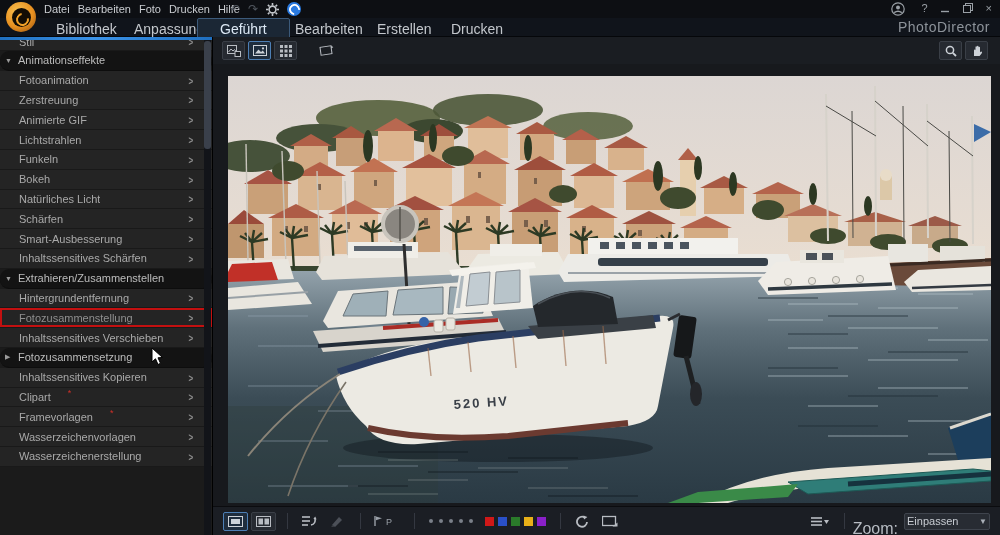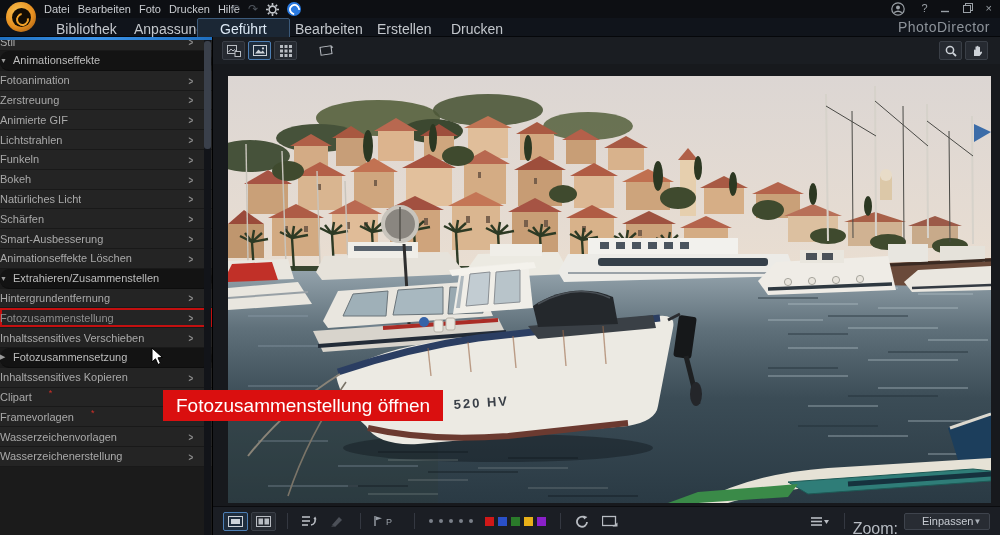--- a/index.html
+++ b/index.html
@@ -31,22 +31,22 @@
   
   .tab{position:absolute;top:3px;font-size:14px;color:#c3c7cc;cursor:default;}
   .tab.active{top:0px;border:1px solid #3c5a7a;background:#1b2735;color:#dce8f4;
               border-radius:2px;padding:2px 22px;}
   .appname{position:absolute;right:10px;top:1px;color:#8d939a;font-size:14px;letter-spacing:.5px;}
   
   .sidebar{position:absolute;top:37px;left:0;width:212px;bottom:0;background:#1b1b1b;}
   .blue-top{height:3px;background:linear-gradient(90deg,#1f6fc0,#3b93e8 45%,#1f6fc0);}
   .row{box-sizing:border-box;height:19.8px;display:flex;align-items:center;
        font-size:11px;padding-right:18px;}
-  .row.item{background:#242424;color:#a9a9a9;border-bottom:1px solid #191919;gap:15px;}
-  .row.header{background:#131313;color:#bdbdbd;border-bottom:1px solid #0d0d0d;border-radius:9px;}
+  .row.item{background:#242424;color:#a9a9a9;padding-left:19px;border-bottom:1px solid #191919;gap:15px;}
+  .row.header{background:#131313;color:#bdbdbd;padding-left:5px;border-bottom:1px solid #0d0d0d;border-radius:9px;}
   .row .marker{width:13px;font-size:7px;color:#9a9a9a;}
   .row .lbl{white-space:nowrap;overflow:hidden;}
   .row .chev{margin-left:auto;color:#8d8d8d;font-size:10px;font-weight:bold;transform:scale(.8,1.15);}
   .row .ast{color:#d03028;font-size:9px;margin-left:2px;margin-top:-7px;}
   .row.partial{height:11px;overflow:hidden;}
   .row.partial .lbl{margin-top:-7px;}
   .row.partial .chev{margin-top:-7px;}
   .row.highlighted{box-shadow:inset 0 0 0 2px #c31010;color:#8f8f8f;}
   .sb-scroll{position:absolute;top:3px;right:1px;width:7px;bottom:0;background:#121419;}
   .sb-thumb{position:absolute;top:1px;left:0;width:7px;height:108px;background:#3a404b;border-radius:3px;}
@@ -72,21 +72,21 @@
   .divider{width:1px;height:16px;background:#343841;margin:0 8px;}
   .dots{display:flex;gap:6px;margin:0 6px;}
   .dot{width:4px;height:4px;border-radius:50%;background:#7a8089;}
   .sws{display:flex;gap:4px;margin:0 6px;}
   .sw{width:9px;height:9px;}
   .sw0{background:#d01818}.sw1{background:#2a50c8}.sw2{background:#2a7a2a}
   .sw3{background:#e8b018}.sw4{background:#8a20c8}
   .bbar .right{margin-left:auto;display:flex;align-items:center;}
   .zoom-label{color:#b7bcc3;font-size:16px;margin-right:6px;margin-top:16px;}
   .zoom-select{width:86px;height:17px;background:#282c33;border:1px solid #3f444d;border-radius:2px;
-               color:#c8ccd2;font-size:11px;display:flex;align-items:center;padding:0 17px;box-sizing:border-box;}
+               color:#c8ccd2;font-size:11px;display:flex;align-items:center;padding:0 2px;box-sizing:border-box;}
   .zoom-select .car{margin-left:auto;font-size:8px;color:#aab0b8;}
   
   .tooltip{position:absolute;left:163px;top:390px;height:31px;background:#da0f0f;color:#fff;
            font-size:19px;display:flex;align-items:center;padding:0 13px;z-index:20;}
   .cursor{position:absolute;left:151px;top:347px;z-index:30;}
   .ic{display:block;}
 </style>
 </head>
 <body>
 
@@ -200,21 +200,21 @@
       </div>
     <div class="row item">
         <span class="lbl">Schärfen</span>
         <span class="chev">&gt;</span>
       </div>
     <div class="row item">
         <span class="lbl">Smart-Ausbesserung</span>
         <span class="chev">&gt;</span>
       </div>
     <div class="row item">
-        <span class="lbl">Animationseffekte Löschen</span>
+        <span class="lbl">Inhaltssensitives Schärfen</span>
         <span class="chev">&gt;</span>
       </div>
     <div class="row header">
         <span class="marker">▼</span>
         <span class="lbl">Extrahieren/Zusammenstellen</span>
       </div>
     <div class="row item">
         <span class="lbl">Hintergrundentfernung</span>
         <span class="chev">&gt;</span>
       </div>
@@ -744,22 +744,19 @@
         <div class="divider"></div>
         <span class="zoom-label">Zoom:</span>
         <div class="zoom-select">
           <span>Einpassen</span>
           <span class="car">▼</span>
         </div>
       </div>
     </div>
   </div>
 
-  <div class="tooltip">
-    <span>Fotozusammenstellung öffnen</span>
-  </div>
   <div class="cursor">
     <svg width="13" height="19" viewBox="0 0 13 19">
         <path d="M1 1 L1 15 L4.5 11.8 L7 17.5 L9.5 16.3 L7 10.8 L11.5 10.5 Z" fill="#fff" stroke="#000" stroke-width="1"></path>
       </svg>
   </div>
 
 </div>
 
 </body></html>

